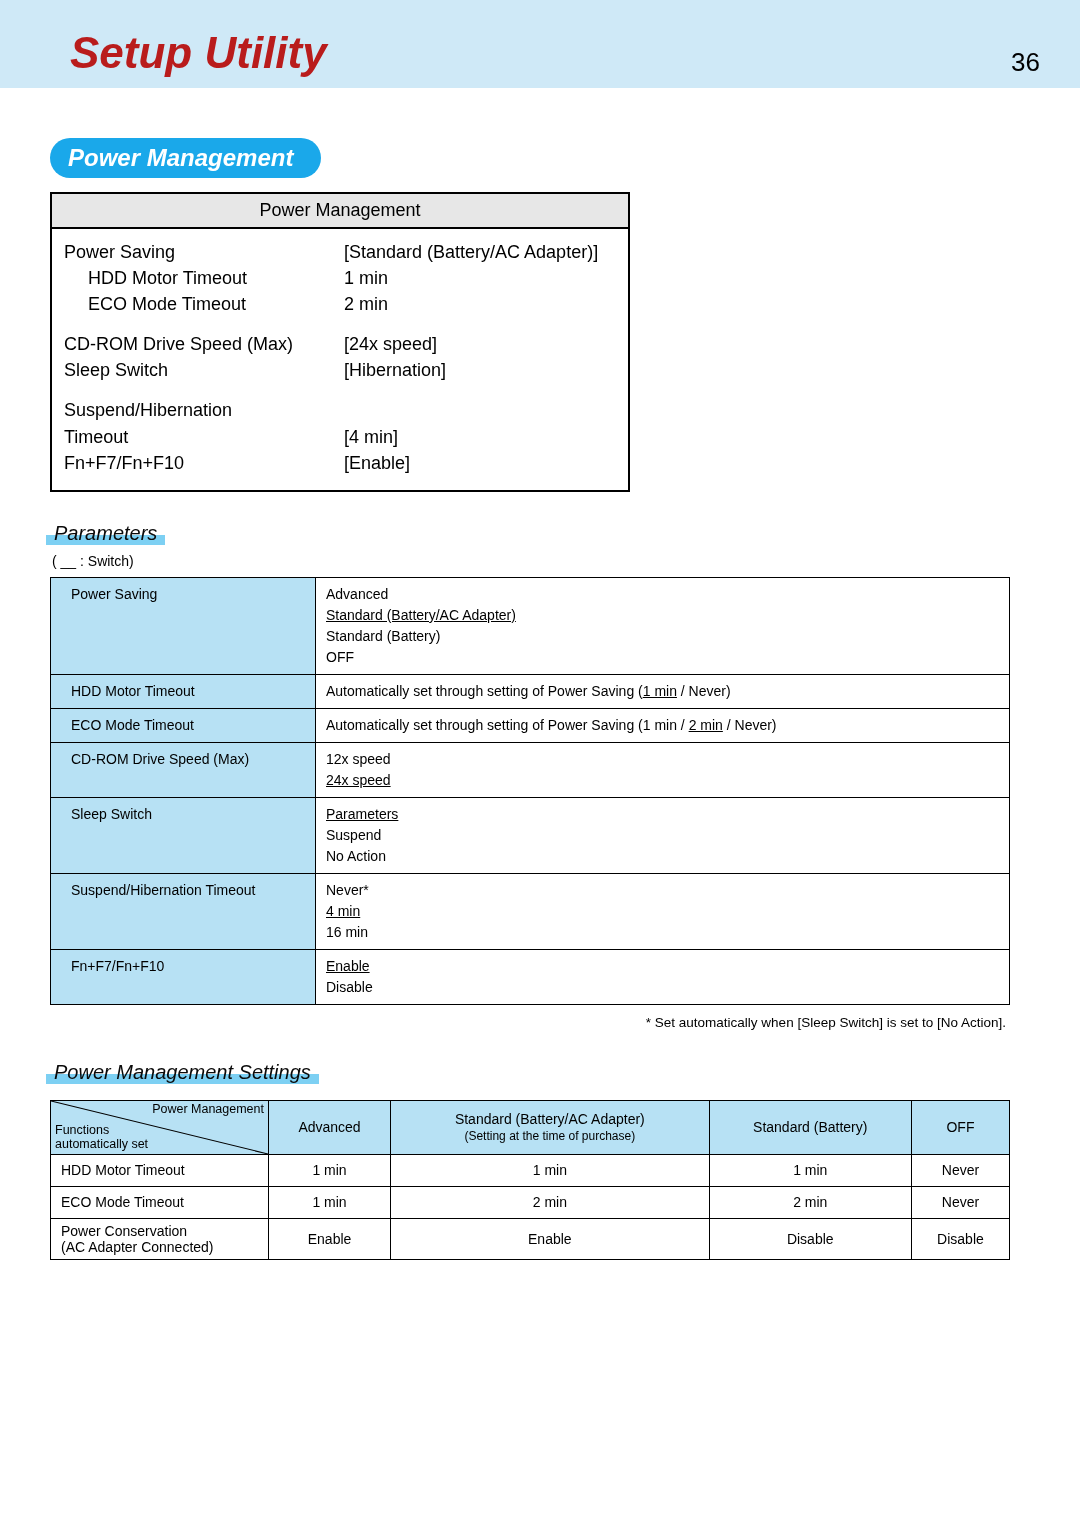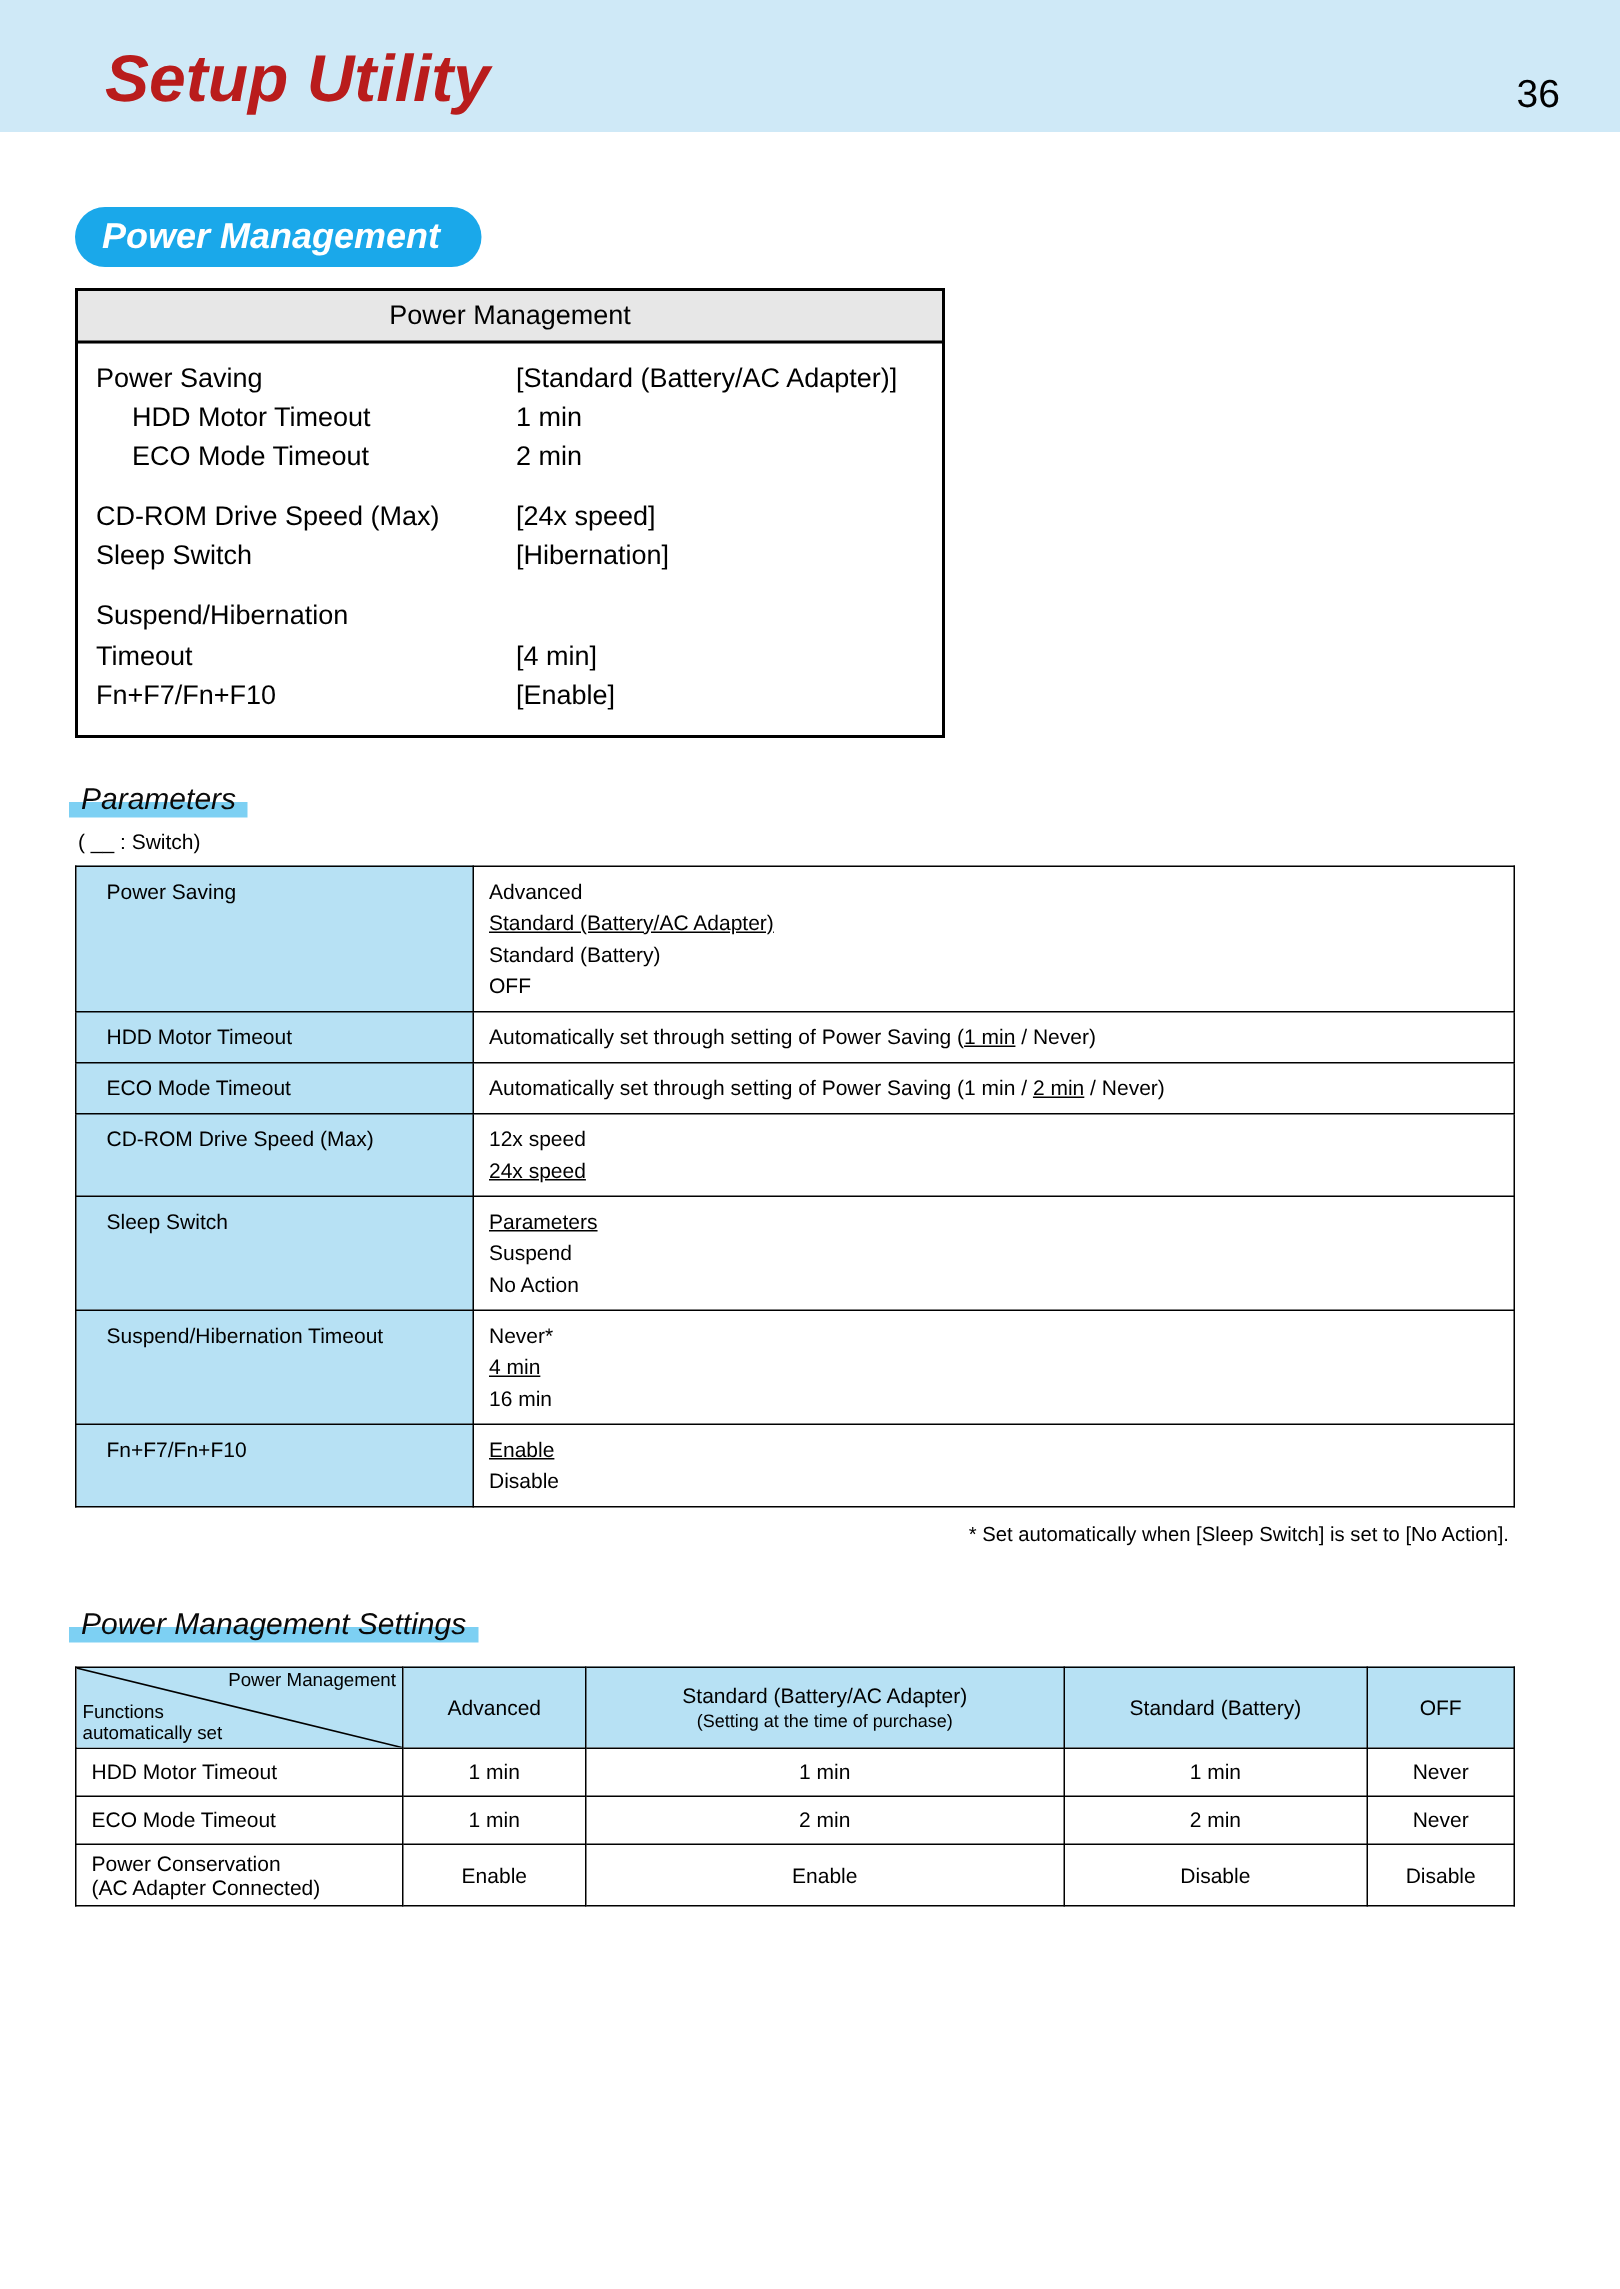--- a/index.html
+++ b/index.html
@@ -98,21 +98,21 @@
     padding-left: 20px;
   }
   .u { text-decoration: underline; }
 
   .footnote {
     font-size: 13.5px;
     text-align: right;
     padding: 10px 4px 0 0;
   }
 
-  .sub-heading2 { margin-top: 42px; }
+  .sub-heading2 { margin-top: 31px; }
 
   table.settings {
     border-collapse: collapse;
     width: 100%;
     font-size: 14px;
     margin-top: 10px;
   }
   table.settings th, table.settings td {
     border: 1px solid #000;
     padding: 4px 8px;

